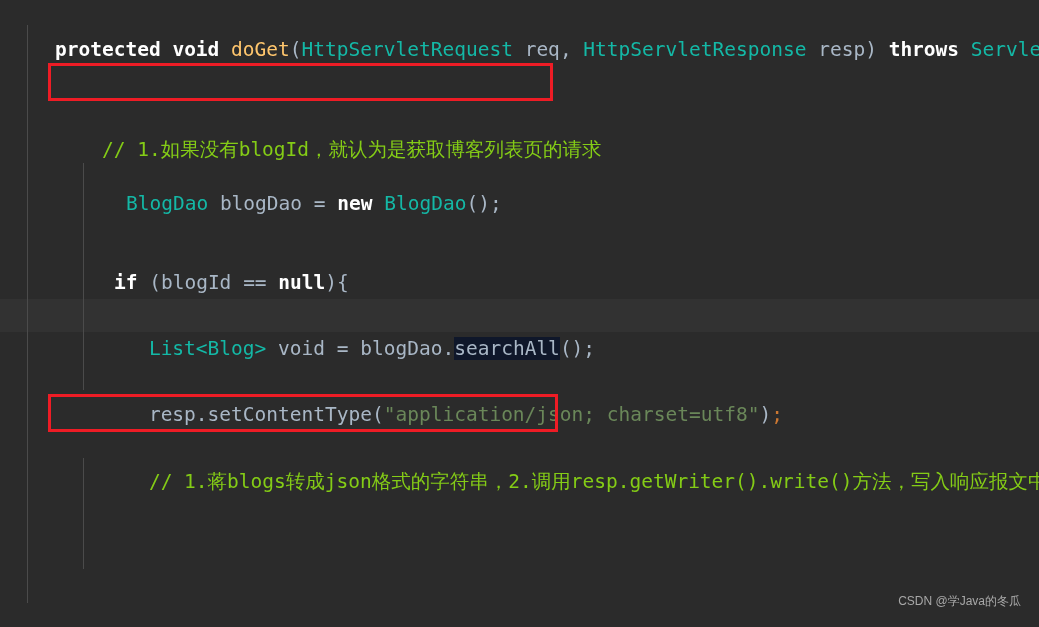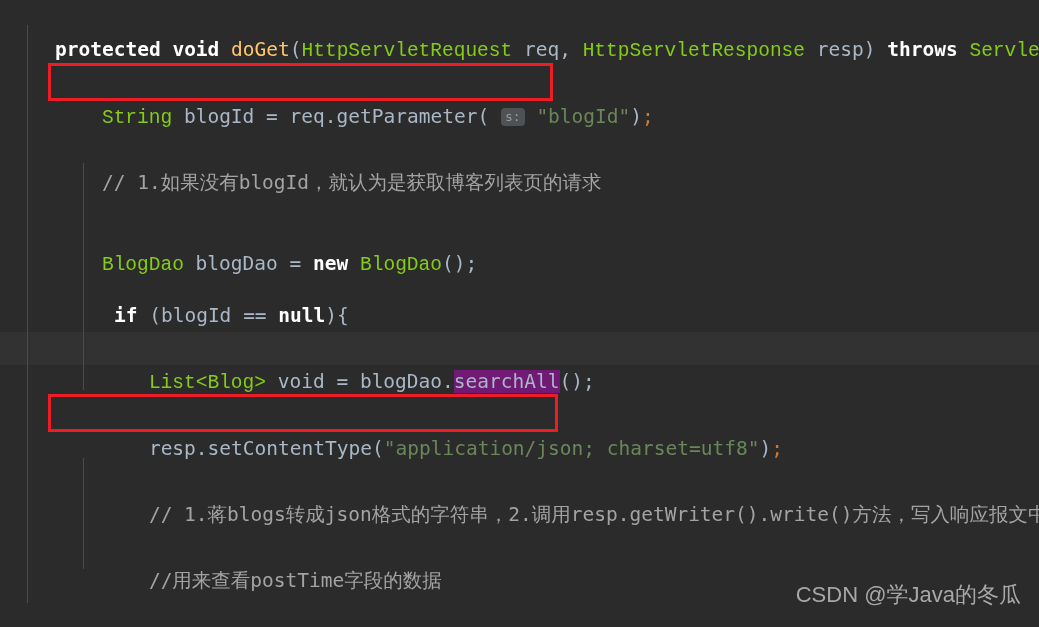--- a/index.html
+++ b/index.html
@@ -46,108 +46,102 @@
   
   .guide {
     position: absolute;
     top: 0;
     bottom: 0;
     width: 1px;
     background: #4b4b4b;
     z-index: 1;
   }
   .kw-b     { color: #ffffff; font-weight: bold; }
-  .cls      { color: #84cc16; font-family: Liberation Mono, monospace; }
+  .cls      { color: #14b8a6; }
   .ident    { color: #a9b7c6; }
   .method   { color: #ffc66d; }
   .str      { color: #6a8759; }
-  .cmt      { color: #a3a3a3; margin-top: 20px; }
+  .cmt      { color: #84cc16; margin-top: 20px; }
   .semi     { color: #cc7832; }
   .punct    { color: #a9b7c6; }
 
   .hintbadge {
     background: #4e5254;
     color: #9a9a9a;
     border-radius: 4px;
     font-size: 13px;
     padding: 1px 4px 2px 4px;
     position: relative;
     top: -2px;
   }
 
   .searchhit {
-    background: #701a75;
+    background: #0f172a;
   }
 
   
   .redbox {
     position: absolute;
     border: 3px solid #ee1c25;
     box-sizing: border-box;
     z-index: 6;
     pointer-events: none;
   }
 
   
   .watermark {
     position: absolute;
     right: 18px;
     bottom: 17px;
     color: #b9b9b9;
-    font-size: 22px;
+    font-size: 12px;
     font-family: "Liberation Sans", sans-serif;
     z-index: 7;
     opacity: 0.88;
   }
 </style>
 </head>
 <body>
 
 <div id="editor">
 
   <div class="guide" style="left:27px; top:25px; height:578px;"></div>
   <div class="guide" style="left:83px; top:163px; height:99px;"></div>
   <div class="guide" style="left:83px; top:262px; height:128px;"></div>
   <div class="guide" style="left:83px; top:458px; height:111px;"></div>
 
   <div class="line" style="top:0;">
     <span class="code"><span class="kw-b">protected</span> <span class="kw-b">void</span> <span class="method">doGet</span><span class="punct">(</span><span class="cls">HttpServletRequest</span> <span class="ident">req</span><span class="punct">, </span><span class="cls">HttpServletResponse</span> <span class="ident">resp</span><span class="punct">)</span> <span class="kw-b">throws</span> <span class="cls">ServletE</span></span>
   </div>
 
-  <div class="line" style="top:33.2px;">
-    <span class="code">    <span class="cls">String</span> <span class="ident">blogId</span> <span class="punct">=</span> <span class="ident">req</span><span class="punct">.</span><span class="ident">getParameter</span><span class="punct">( </span><span class="hintbadge">s:</span> <span class="str">"blogId"</span><span class="punct">)</span><span class="semi">;</span></span>
-  </div>
 
   <div class="line" style="top:66.4px;">
     <span class="code">    <span class="cmt">// 1.如果没有blogId，就认为是获取博客列表页的请求</span></span>
   </div>
 
-  <div class="line" style="top:114px;">
+  <div class="line" style="top:87px;margin-left:24px;">
     <span class="code">    <span class="cls">BlogDao</span> <span class="ident">blogDao</span> <span class="punct">=</span> <span class="kw-b">new</span> <span class="cls">BlogDao</span><span class="punct">();</span></span>
   </div>
 
   <div class="line" style="top:132.8px;padding-left:12px;">
     <span class="code">    <span class="kw-b">if</span> <span class="punct">(</span><span class="ident">blogId</span> <span class="punct">==</span> <span class="kw-b">null</span><span class="punct">)</span><span class="punct">{</span></span>
   </div>
 
   <div class="line highlight" style="top:166px;">
     <span class="code">        <span class="cls">List&lt;Blog&gt;</span> <span class="ident">void</span> <span class="punct">=</span> <span class="ident">blogDao</span><span class="punct">.</span><span class="ident searchhit">searchAll</span><span class="punct">();</span></span>
   </div>
 
   <div class="line" style="top:199.2px;">
     <span class="code">        <span class="ident">resp</span><span class="punct">.</span><span class="ident">setContentType</span><span class="punct">(</span><span class="str">"application/json; charset=utf8"</span><span class="punct">)</span><span class="semi">;</span></span>
   </div>
 
   <div class="line" style="top:232.4px;">
     <span class="code">        <span class="cmt">// 1.蒋blogs转成json格式的字符串，2.调用resp.getWriter().write()方法，写入响应报文中</span></span>
   </div>
 
-  <div class="line" style="top:265.6px;">
-    <span class="code">        <span class="cmt">//用来查看postTime字段的数据</span></span>
-  </div>
 
   <div class="line" style="top:298.8px;">
     
   </div>
 
   <div class="redbox" style="left:48px; top:63px; width:505px; height:38px;"></div>
   <div class="redbox" style="left:48px; top:394px; width:510px; height:38px;"></div>
 
   <div class="watermark">CSDN @学Java的冬瓜</div>
 

